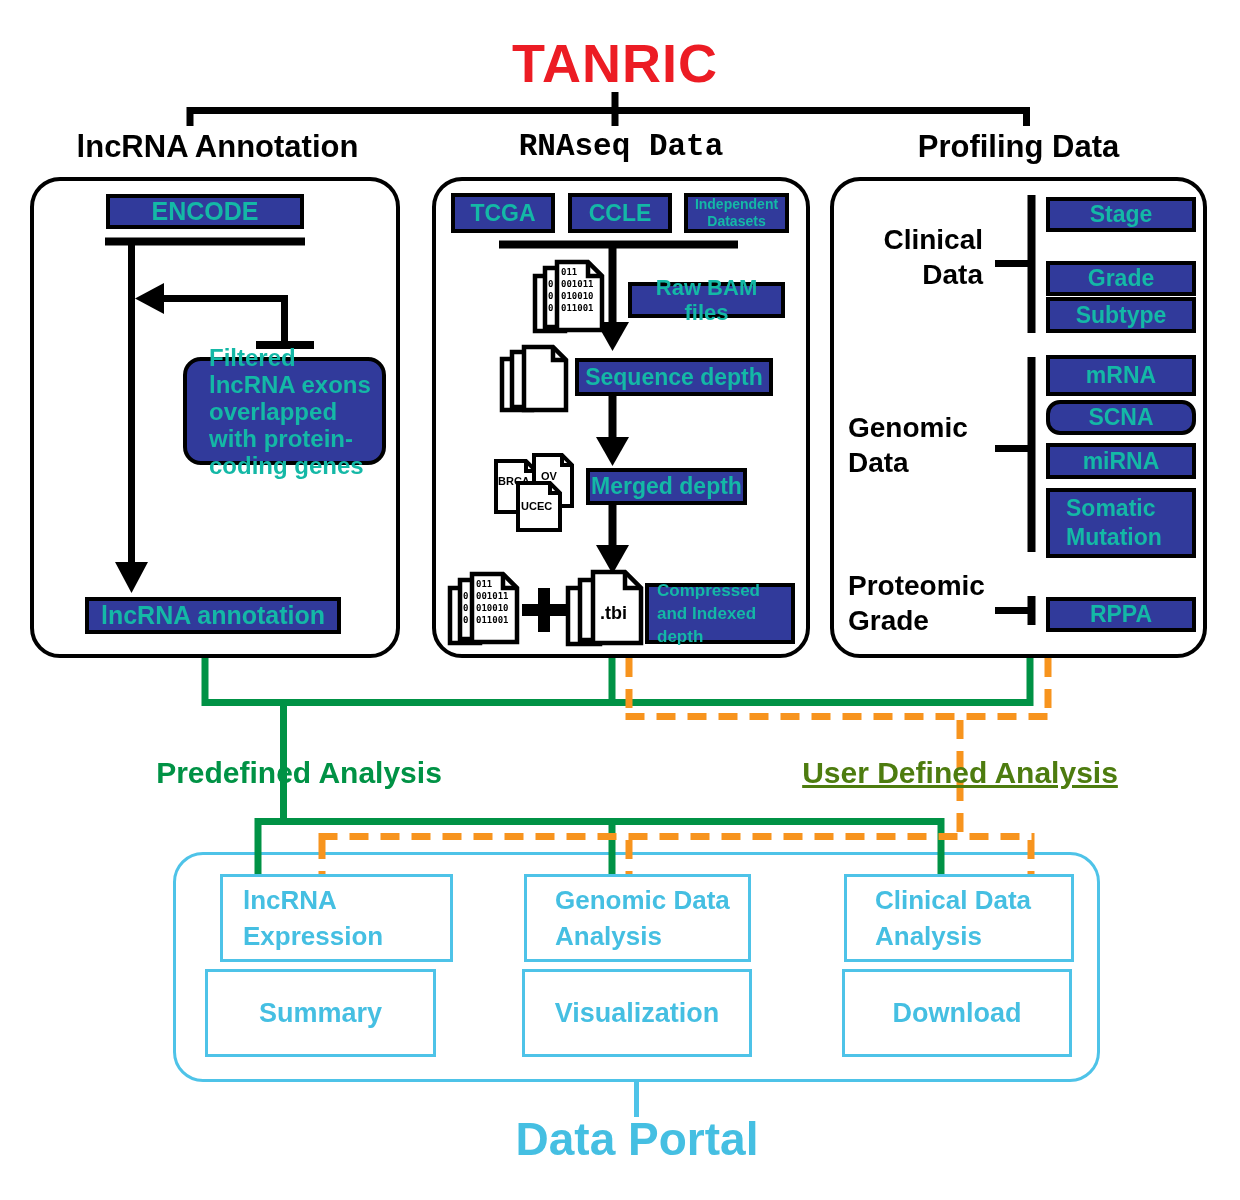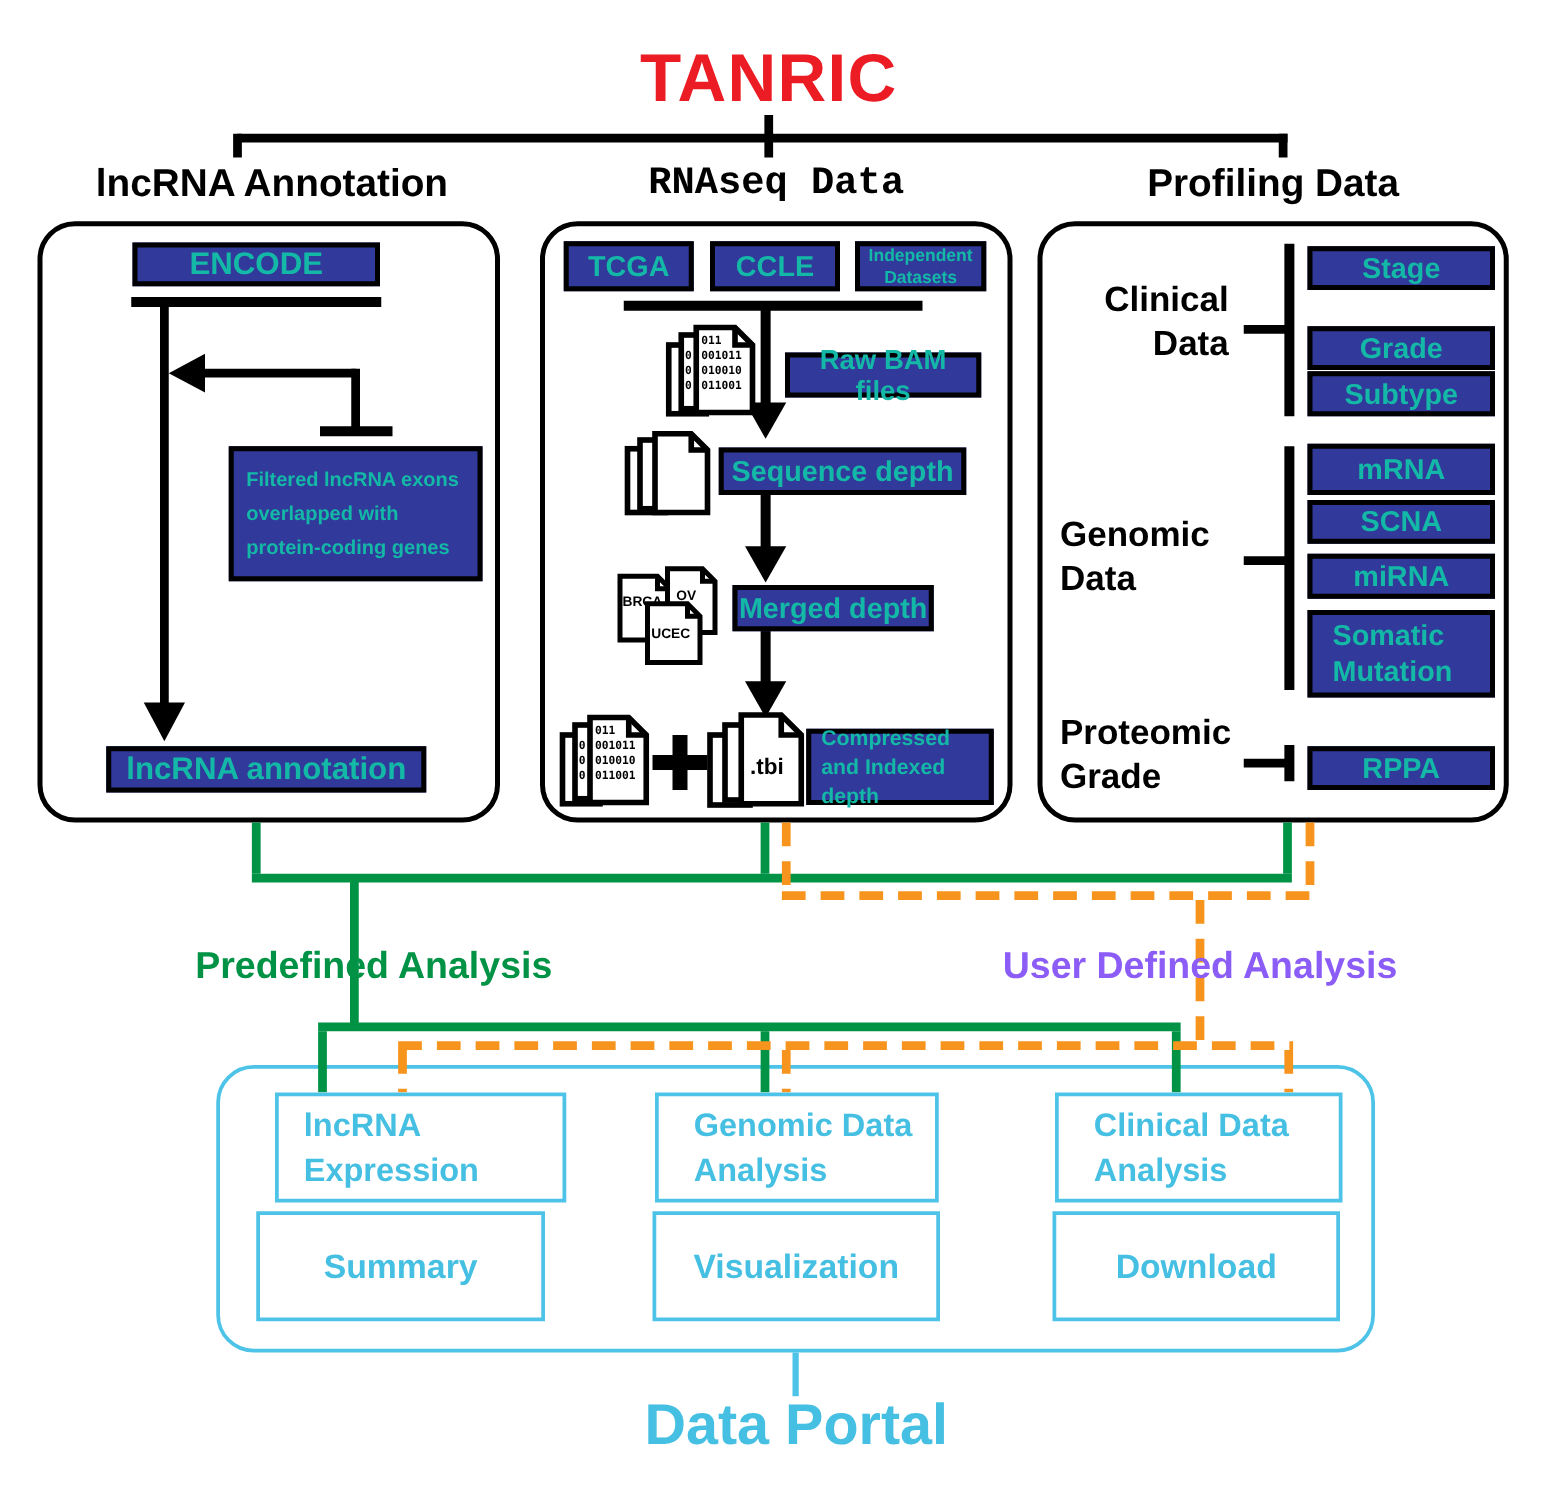--- a/index.html
+++ b/index.html
@@ -16,21 +16,21 @@
     background:#313A9B;border:4px solid #000;color:#14b8a6;
     display:flex;align-items:center;justify-content:center;text-align:center;
     z-index:4;line-height:1.15;
   }
   .bluebox.leftalign{justify-content:flex-start;text-align:left;}
   
   .hdr{font-size:31px;color:#000;text-align:center;z-index:4;}
   .grouplabel{font-size:28px;line-height:35px;color:#000;z-index:4;}
   .flowlabel{font-size:30px;z-index:5;text-align:center;white-space:nowrap;}
   .green{color:#009245;}
-  .orange{color:#8b5cf6;}
+  .orange{color:#4d7c0f;text-decoration:underline;}
   .title{font-size:54px;color:#EC1C24;text-align:center;z-index:4;letter-spacing:1px;}
   
   .portal-panel{border:3px solid #4EC3E8;border-radius:30px;background:#fff;z-index:1;}
   .portalbox{
     border:3px solid #4EC3E8;background:#fff;color:#45BFE2;
     display:flex;flex-direction:column;justify-content:center;
     font-size:26px;line-height:36px;z-index:4;
   }
   .portalbox.centered{align-items:center;font-size:27px;}
   .portal-title{font-size:46px;color:#45BFE2;text-align:center;z-index:4;}
@@ -109,21 +109,21 @@
   <div class="abs title" style="left:455px;top:32px;width:320px;">TANRIC</div>
   <div class="abs hdr" style="left:30px;top:129px;width:375px;">lncRNA Annotation</div>
   <div class="abs hdr" style="left:432px;top:129px;width:378px;font-family:Liberation Mono, monospace;">RNAseq Data</div>
   <div class="abs hdr" style="left:830px;top:129px;width:377px;">Profiling Data</div>
 
   <div class="abs panel" style="left:30px;top:177px;width:370px;height:481px;"></div>
   <div class="abs panel" style="left:432px;top:177px;width:378px;height:481px;"></div>
   <div class="abs panel" style="left:830px;top:177px;width:377px;height:481px;"></div>
 
   <div class="abs bluebox" style="left:106px;top:194px;width:198px;height:35px;font-size:25px;">ENCODE</div>
-  <div class="abs bluebox leftalign" style="left:183px;top:357px;width:203px;height:108px;font-size:16px;line-height:27px;padding-left:10px;">Filtered lncRNA exons overlapped with protein-coding genes</div>
+  <div class="abs bluebox leftalign" style="left:183px;top:357px;width:203px;height:108px;font-size:24px;line-height:27px;padding-left:22px;border-radius:18px;">Filtered lncRNA exons overlapped with protein-coding genes</div>
   <div class="abs bluebox" style="left:85px;top:597px;width:256px;height:37px;font-size:25px;">lncRNA annotation</div>
 
   <div class="abs bluebox" style="left:451px;top:193px;width:104px;height:40px;font-size:23px;">TCGA</div>
   <div class="abs bluebox" style="left:568px;top:193px;width:104px;height:40px;font-size:23px;">CCLE</div>
   <div class="abs bluebox" style="left:684px;top:193px;width:105px;height:40px;font-size:14px;line-height:17px;padding:0 4px;">Independent Datasets</div>
 
   <div class="abs bluebox" style="left:628px;top:282px;width:157px;height:36px;font-size:22px;">Raw BAM files</div>
   <div class="abs bluebox" style="left:575px;top:358px;width:198px;height:38px;font-size:23px;">Sequence depth</div>
   <div class="abs bluebox" style="left:586px;top:468px;width:161px;height:37px;font-size:23px;">Merged depth</div>
   <div class="abs bluebox leftalign" style="left:645px;top:583px;width:150px;height:61px;font-size:17px;line-height:23px;padding-left:8px;">Compressed and Indexed depth</div>
@@ -204,21 +204,21 @@
   </svg>
 
   <div class="abs grouplabel" style="left:848px;top:222px;width:135px;text-align:right;">Clinical Data</div>
   <div class="abs grouplabel" style="left:848px;top:410px;width:135px;">Genomic Data</div>
   <div class="abs grouplabel" style="left:848px;top:568px;width:160px;">Proteomic Grade</div>
 
   <div class="abs bluebox" style="left:1046px;top:197px;width:150px;height:35px;font-size:23px;">Stage</div>
   <div class="abs bluebox" style="left:1046px;top:261px;width:150px;height:35px;font-size:23px;">Grade</div>
   <div class="abs bluebox" style="left:1046px;top:297px;width:150px;height:36px;font-size:23px;">Subtype</div>
   <div class="abs bluebox" style="left:1046px;top:355px;width:150px;height:41px;font-size:23px;text-align:right;">mRNA</div>
-  <div class="abs bluebox" style="left:1046px;top:400px;width:150px;height:35px;font-size:23px;">SCNA</div>
+  <div class="abs bluebox" style="left:1046px;top:400px;width:150px;height:35px;font-size:23px;border-radius:14px;">SCNA</div>
   <div class="abs bluebox" style="left:1046px;top:443px;width:150px;height:36px;font-size:23px;">miRNA</div>
   <div class="abs bluebox leftalign" style="left:1046px;top:488px;width:150px;height:70px;font-size:23px;line-height:29px;padding-left:16px;">Somatic Mutation</div>
   <div class="abs bluebox" style="left:1046px;top:597px;width:150px;height:35px;font-size:23px;">RPPA</div>
 
   <div class="abs flowlabel green" style="left:114px;top:756px;width:370px;">Predefined Analysis</div>
   <div class="abs flowlabel orange" style="left:770px;top:756px;width:380px;">User Defined Analysis</div>
 
   <div class="abs portal-panel" style="left:173px;top:852px;width:927px;height:230px;"></div>
 
   <div class="abs portalbox" style="left:220px;top:874px;width:233px;height:88px;padding-left:20px;">lncRNA Expression</div>

